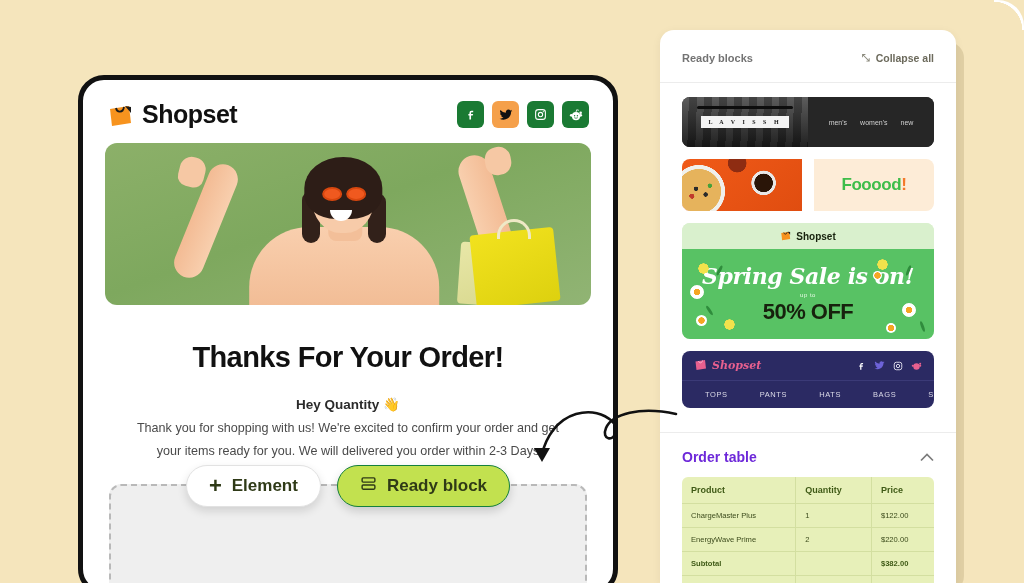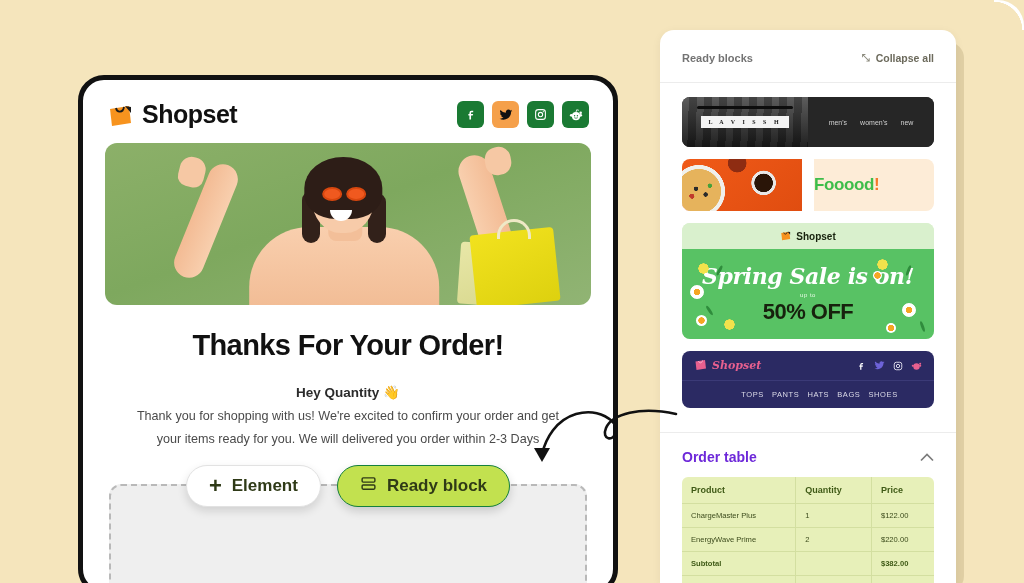--- a/index.html
+++ b/index.html
@@ -136,21 +136,21 @@
     background: linear-gradient(160deg,#e8e7a8,#d9d98f);
     border-radius: 4px; transform: rotate(4deg);
   }
   .hero .bag-handle {
     position: absolute; right: 60px; bottom: 66px; width: 34px; height: 20px;
     border: 3px solid #efe9c6; border-bottom: none;
     border-radius: 18px 18px 0 0;
   }
 
   .headline {
-    text-align: center; margin-top: 24px;
+    text-align: center; margin-top: 36px;
     font-size: 29px; font-weight: 800; color: #111; letter-spacing: -0.6px;
   }
   .greeting {
     text-align: center; margin-top: 22px;
     font-size: 13.5px; font-weight: 700; color: #2b2b2b;
   }
   .body-copy {
     text-align: center; margin: 5px 46px 0 46px;
     font-size: 12.6px; line-height: 1.85; color: #4a4a4a;
   }
@@ -259,21 +259,21 @@
     content: ""; position: absolute; left: 4%; top: 40%;
     width: 30px; height: 22px; border-radius: 50%;
     background:
       radial-gradient(circle at 30% 40%, #2b2b2b 0 2px, transparent 2.4px),
       radial-gradient(circle at 62% 66%, #2b2b2b 0 2px, transparent 2.4px),
       radial-gradient(circle at 76% 26%, #46a03a 0 2px, transparent 2.4px),
       radial-gradient(circle at 16% 74%, #c0392b 0 2.4px, transparent 2.8px);
   }
   .food-right {
     width: 50%; background: #fdecd7;
-    display: flex; align-items: center;  margin-left: 12px;
+    display: flex; align-items: center; justify-content: center; margin-left: 12px;
   }
   .food-word { font-size: 17px; font-weight: 800; color: #3ebd4a; letter-spacing: -.4px; }
   .food-word em { color: #f4792a; font-style: normal; }
 
   
   .blk-spring { background: #d9f0cd; }
   .spring-head {
     height: 26px; display: flex; align-items: center; justify-content: center;
     gap: 5px; background: #d9f0cd;
   }
@@ -309,21 +309,21 @@
     padding: 0 12px; border-bottom: 1px solid #3b3a77;
   }
   .navy-brand {
     display: flex; align-items: center; gap: 5px;
     color: #e8608f; font-size: 11px; font-weight: 600;
     font-family: "DejaVu Serif", serif; font-style: italic;
   }
   .navy-socials { display: flex; gap: 8px; align-items: center; }
   .navy-socials svg { display: block; }
   .navy-nav {
-    height: 27px; display: flex; align-items: center; justify-content: center; gap: 8px; margin-left: 23px;
+    height: 27px; display: flex; align-items: center; justify-content: flex-start; gap: 32px; margin-left: 23px;
   }
   .navy-nav span { color: #dcdbe8; font-size: 7.5px; letter-spacing: .6px; }
 
   
   .section-head {
     display: flex; align-items: center; justify-content: space-between;
     padding: 16px 22px 12px 22px;
     border-top: 1px solid #ececec;
   }
   .section-title { font-size: 14px; font-weight: 700; color: #6d28d9; }

